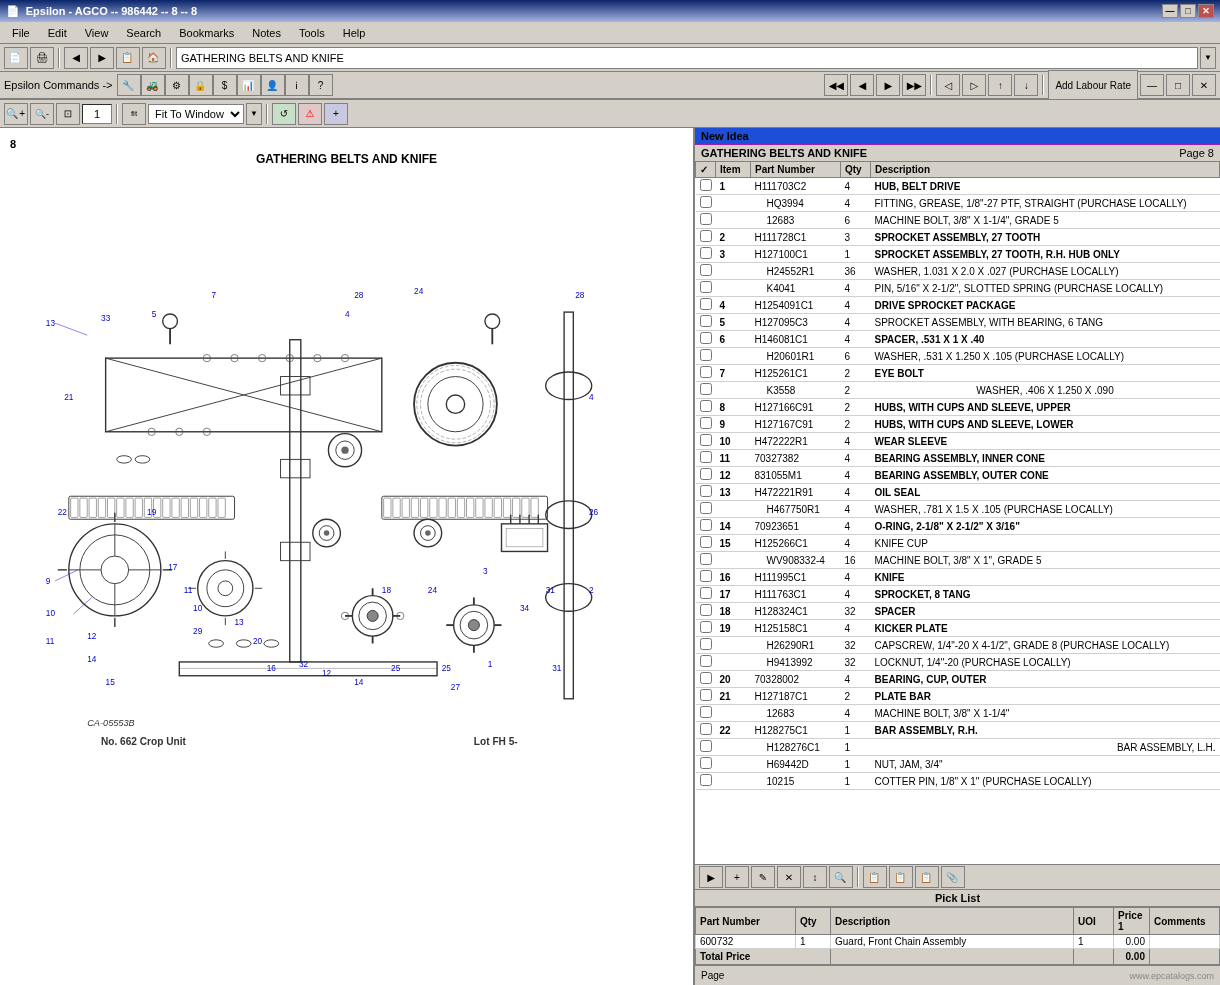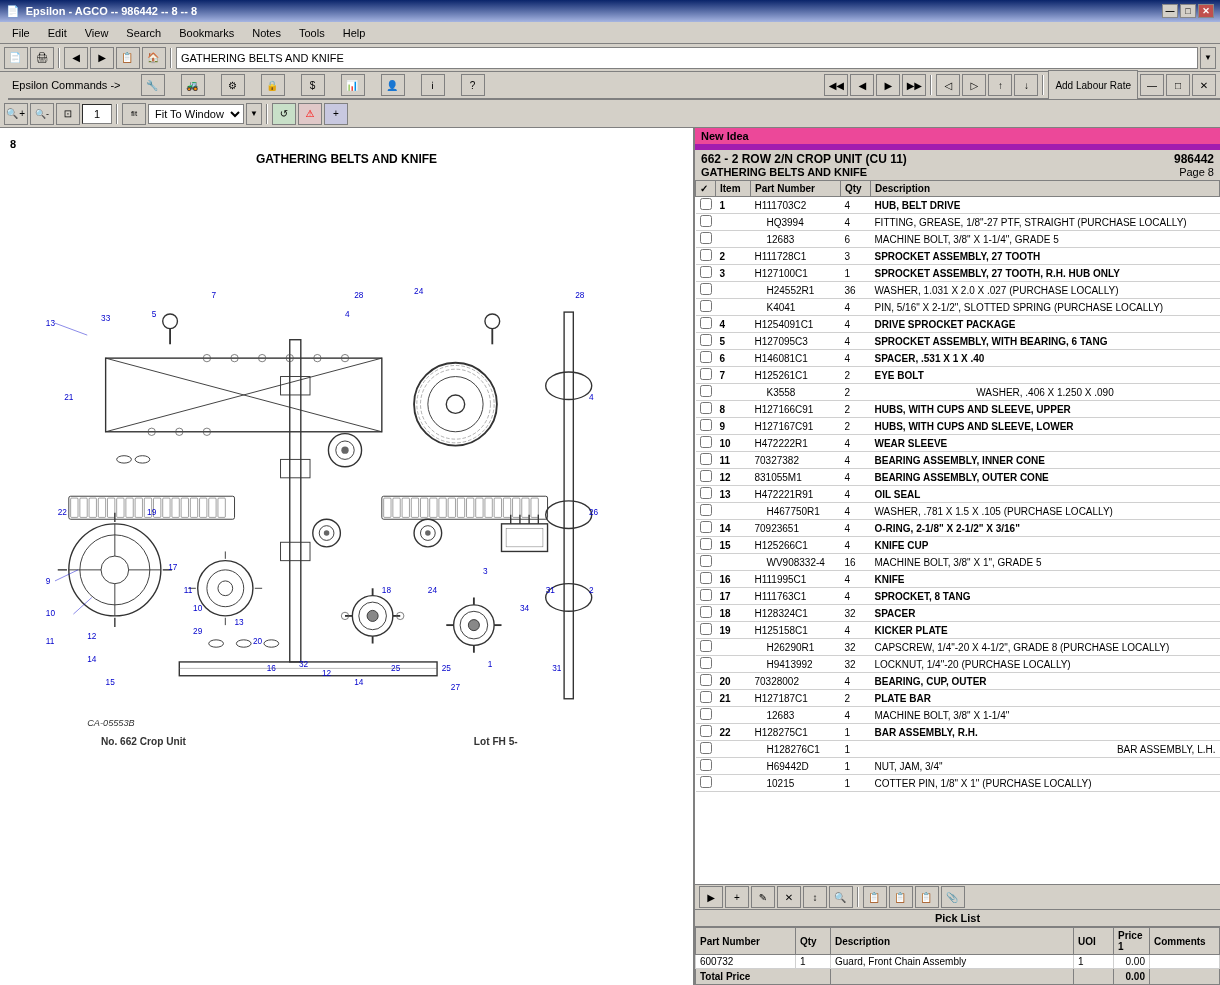--- a/index.html
+++ b/index.html
@@ -74,23 +74,22 @@
     }
     .tb-dropdown { width: 16px; height: 22px; background: #d4d0c8; border: 1px solid #808080; display:flex; align-items:center; justify-content:center; cursor:pointer; font-size:8px; }
 
     
     #toolbar2 {
       background: #d4d0c8;
       height: 28px;
       display: flex;
       align-items: center;
       padding: 2px 4px;
-      gap: 16px;
+      gap: 0;
       border-bottom: 2px solid #808080;
-      margin-left: 8px;
     }
     .epsilon-label { font-size: 11px; color: #000; margin-right: 4px; }
     .toolbar2-right { margin-left: auto; display: flex; align-items: center; gap: 2px; }
 
     
     #viewer-toolbar {
       background: #d4d0c8;
       height: 28px;
       display: flex;
       align-items: center;
@@ -133,25 +132,25 @@
     #right-panel {
       flex: 1;
       display: flex;
       flex-direction: column;
       background: #d4d0c8;
       overflow: hidden;
     }
 
     
     #new-idea-bar {
-      background: #ec4899;
+      background: #1d4ed8;
       padding: 2px 6px;
       font-size: 11px;
       font-weight: bold;
-      border-bottom: 6px solid #a21caf;
+      border-bottom: 1px solid #a21caf;
     }
 
     
     #parts-header {
       background: #d4d0c8;
       padding: 2px 6px;
       font-size: 11px;
     }
     #parts-header .parts-title-row {
       display: flex;
@@ -582,24 +581,20 @@
     </div>
   </div>
 
   <div id="right-panel">
 
     <div id="new-idea-bar">
       <span>New Idea</span>
     </div>
 
     <div id="parts-header">
-      <div class="parts-title-row">
-        <span style="font-size:12px;font-weight:bold;">662 - 2 ROW 2/N CROP UNIT (CU 11)</span>
-        <span style="font-size:12px;font-weight:bold;">986442</span>
-      </div>
       <div style="display:flex;justify-content:space-between;">
         <span style="font-weight:bold;">GATHERING BELTS AND KNIFE</span>
         <span>Page 8</span>
       </div>
     </div>
 
     <div id="parts-table-container">
       <table id="parts-table">
         <thead>
           <tr>
@@ -665,28 +660,35 @@
               <td style="font-weight: bold;">4</td>
               <td style="padding-left: 4px;">H1254091C1</td>
               <td>4</td>
               <td style="font-weight: bold;">DRIVE SPROCKET PACKAGE</td>
             </tr>
             <tr>
               <td><input type="checkbox" style="width: 12px; height: 12px;"></td>
               <td style="font-weight: bold;">5</td>
               <td style="padding-left: 4px;">H127095C3</td>
               <td>4</td>
-              <td style="font-weight: bold;">SPROCKET ASSEMBLY, WITH BEARING, 6 TANG</td>
+              <td style="font-weight: normal;">SPROCKET ASSEMBLY, WITH BEARING, 6 TANG</td>
             </tr>
             <tr>
               <td><input type="checkbox" style="width: 12px; height: 12px;"></td>
               <td style="font-weight: bold;">6</td>
               <td style="padding-left: 4px;">H146081C1</td>
               <td>4</td>
               <td style="font-weight: bold;">SPACER, .531 X 1 X .40</td>
+            </tr>
+            <tr class="indent-row">
+              <td><input type="checkbox" style="width: 12px; height: 12px;"></td>
+              <td style="font-weight: normal;"></td>
+              <td style="padding-left: 16px;">H20601R1</td>
+              <td>6</td>
+              <td style="font-weight: normal;">WASHER, .531 X 1.250 X .105 (PURCHASE LOCALLY)</td>
             </tr>
             <tr>
               <td><input type="checkbox" style="width: 12px; height: 12px;"></td>
               <td style="font-weight: bold;">7</td>
               <td style="padding-left: 4px;">H125261C1</td>
               <td>2</td>
               <td style="font-weight: bold;">EYE BOLT</td>
             </tr>
             <tr class="indent-row">
               <td><input type="checkbox" style="width: 12px; height: 12px;"></td>
@@ -749,21 +751,21 @@
               <td style="font-weight: bold;">14</td>
               <td style="padding-left: 4px;">70923651</td>
               <td>4</td>
               <td style="font-weight: bold;">O-RING, 2-1/8" X 2-1/2" X 3/16"</td>
             </tr>
             <tr>
               <td><input type="checkbox" style="width: 12px; height: 12px;"></td>
               <td style="font-weight: bold;">15</td>
               <td style="padding-left: 4px;">H125266C1</td>
               <td>4</td>
-              <td style="font-weight: bold;">KNIFE CUP</td>
+              <td style="font-weight: normal;">KNIFE CUP</td>
             </tr>
             <tr class="indent-row">
               <td><input type="checkbox" style="width: 12px; height: 12px;"></td>
               <td style="font-weight: normal;"></td>
               <td style="padding-left: 16px;">WV908332-4</td>
               <td>16</td>
               <td style="font-weight: normal;">MACHINE BOLT, 3/8" X 1", GRADE 5</td>
             </tr>
             <tr>
               <td><input type="checkbox" style="width: 12px; height: 12px;"></td>
@@ -904,14 +906,18 @@
             <td colspan="2">Total Price</td>
             <td></td>
             <td></td>
             <td style="text-align:right;">0.00</td>
             <td></td>
           </tr>
         </tfoot>
       </table>
     </div>
 
+    <div id="status-bar">
+      <span>Page</span>
+      <span style="font-size:9px;color:#888;">www.epcatalogs.com</span>
+    </div>
   </div>
 </div>
 
 </body></html>

